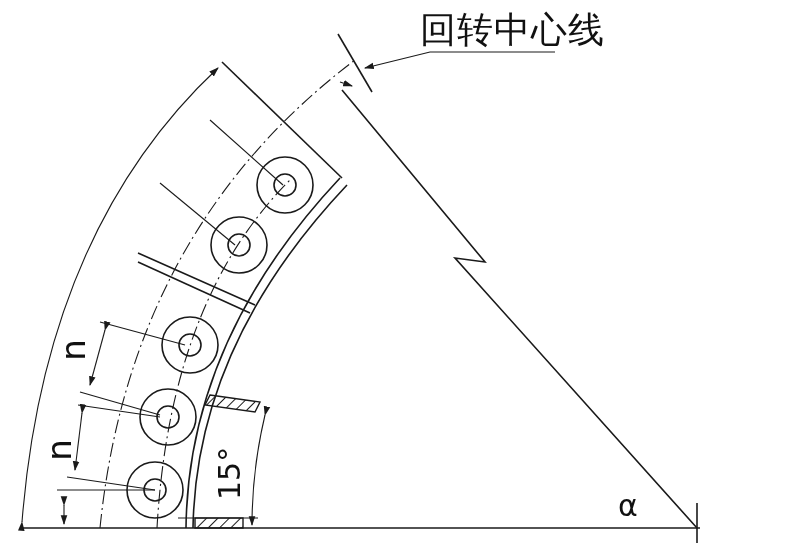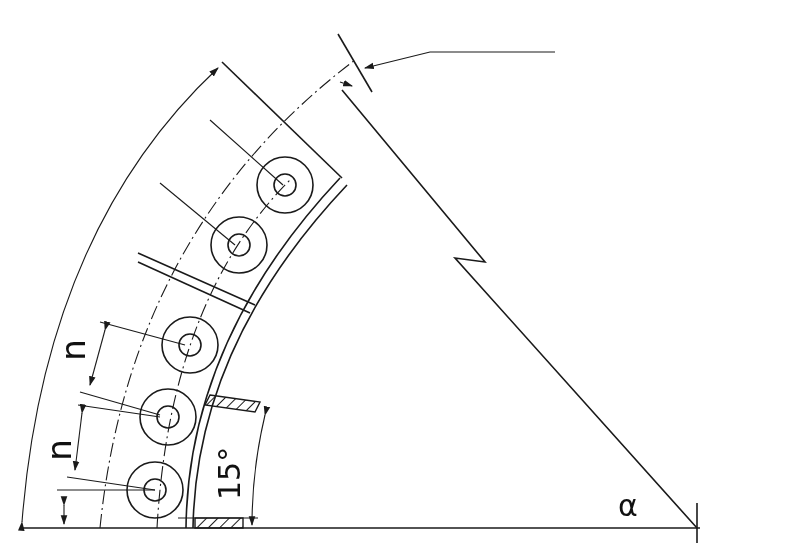--- a/index.html
+++ b/index.html
@@ -85,17 +85,18 @@
   <line class="thin" x1="82" y1="413" x2="75" y2="470" marker-start="url(#ar)" marker-end="url(#ar)"></line>
   <line class="thin" x1="64" y1="505" x2="64" y2="524" marker-start="url(#ar)" marker-end="url(#ar)"></line>
 
   <polygon points="210,395 260,402 255,412 205,405" fill="url(#hatch)" stroke="#1a1a1a" stroke-width="1.4"></polygon>
   <rect x="195" y="518" width="48" height="10" fill="url(#hatch)" stroke="#1a1a1a" stroke-width="1.4"></rect>
   <line class="thin" x1="178" y1="518" x2="258" y2="518"></line>
 
   <path class="thin" d="M265,415 Q252,470 252,525" marker-start="url(#ar)" marker-end="url(#ar)"></path>
 </svg>
 
+<div id="title" class="txt">回转中心线</div>
 <div id="alpha" class="txt">α</div>
 <div id="deg" class="txt" style="top:500px;left:212px;">15°</div>
 <div id="n1" class="txt nlab">n</div>
 <div id="n2" class="txt nlab">n</div>
 </div>
 
 </body></html>

